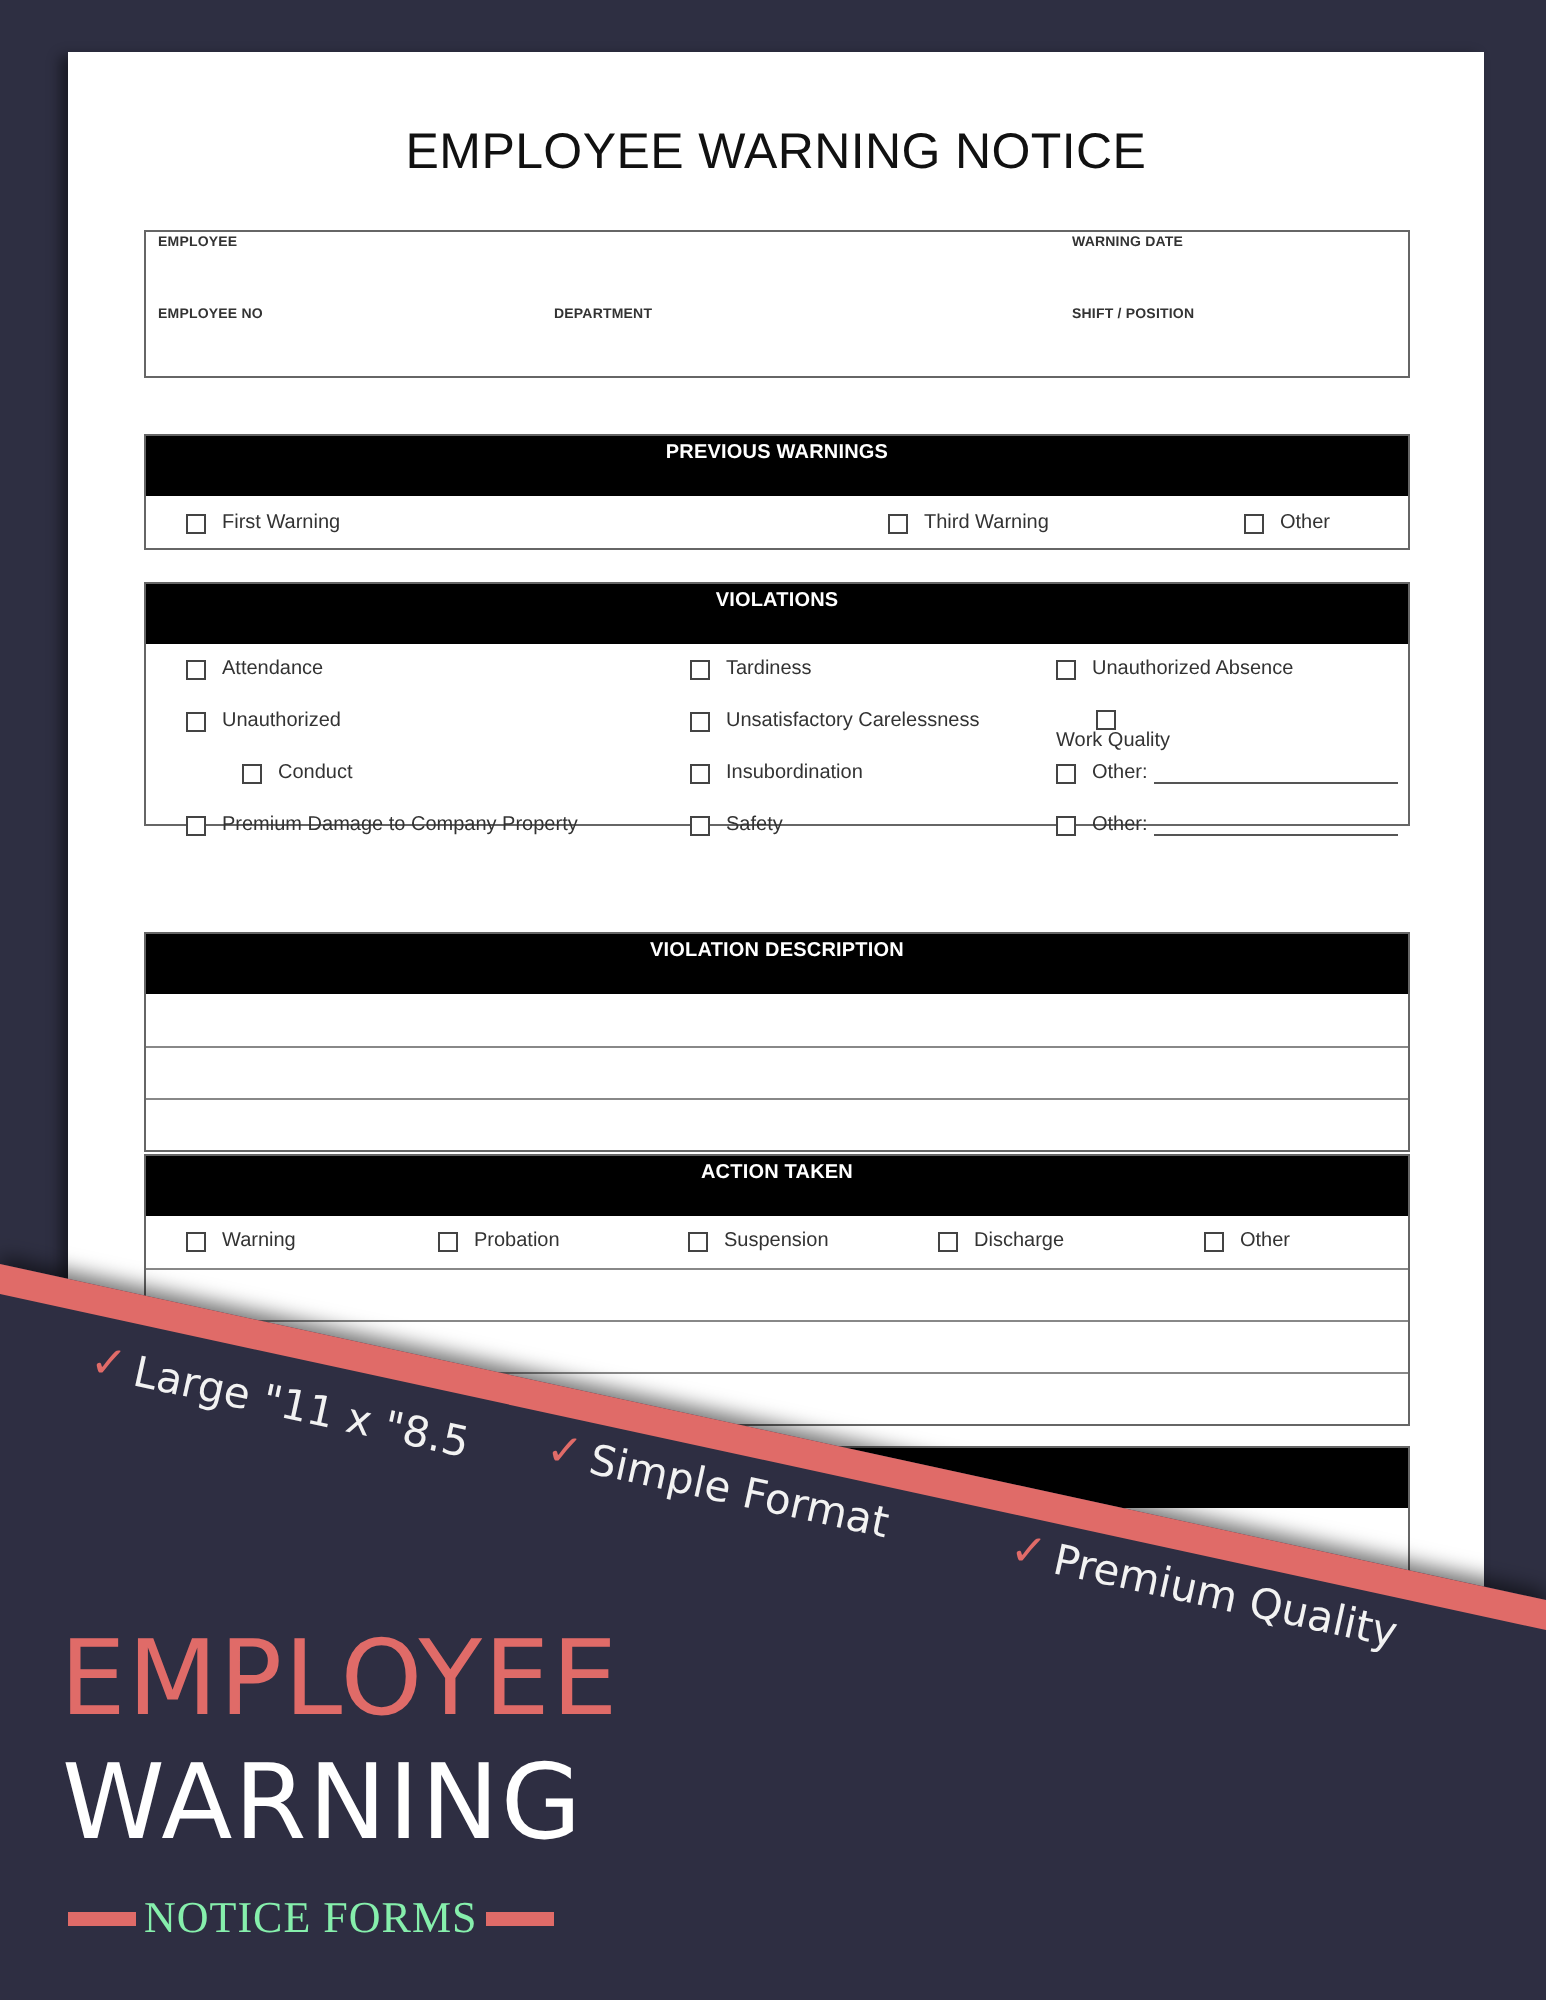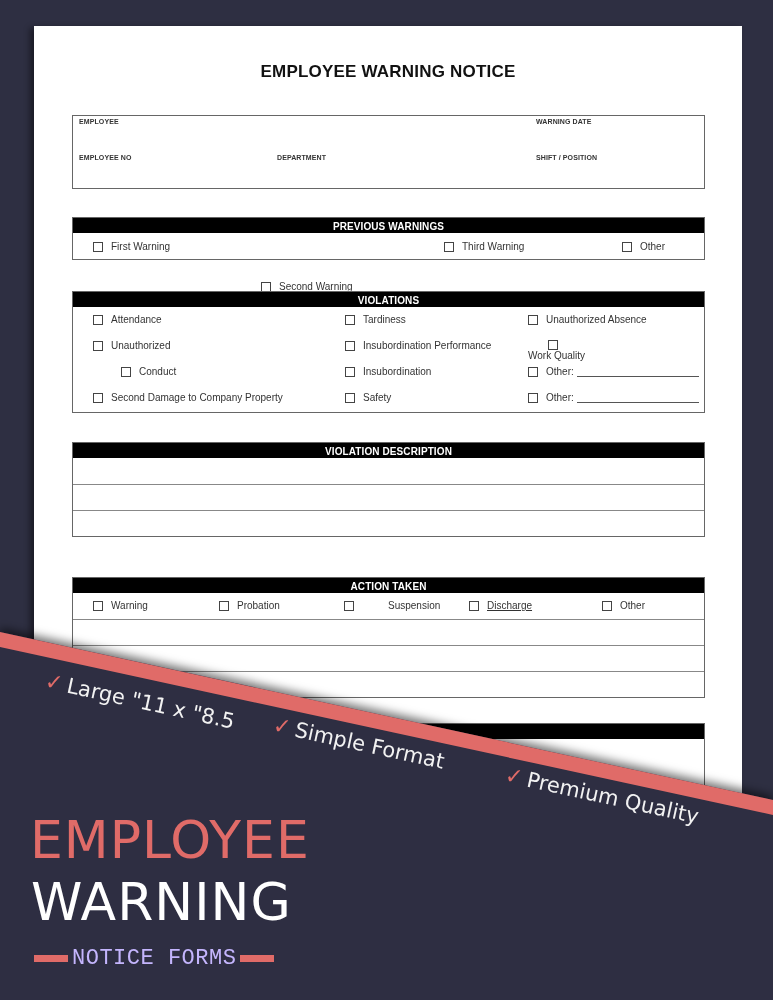--- a/index.html
+++ b/index.html
@@ -6,37 +6,37 @@
   html, body { width: 773px; height: 1000px; overflow: hidden; }
   body { background: #2e2f42; font-family: "Liberation Sans", sans-serif; position: relative; }
 
   .page {
     position: absolute; left: 34px; top: 26px; width: 708px; height: 900px;
     background: #ffffff;
     box-shadow: -4px 2px 6px rgba(0,0,0,0.45);
   }
   .form-title {
     position: absolute; left: 0; right: 0; top: 36px; text-align: center;
-    font-weight: bold; font-size: 17px; color: #111; letter-spacing: 0.2px;
+    font-weight: normal; font-size: 25px; color: #111; letter-spacing: 0.2px;
   }
 
   
   .hdr { position: absolute; left: 38px; top: 89px; width: 633px; height: 74px; border: 1px solid #666; }
   .hdr .cell { position: absolute; border-color: #666; border-style: solid; border-width: 0; }
   .hdr .lbl { font-size: 7px; font-weight: bold; color: #333; position: absolute; left: 6px; top: 2px; letter-spacing: 0.1px; }
   .c-emp { left: 0; top: 0; width: 457px; height: 36px; border-right-width: 1px; border-bottom-width: 1px; }
   .c-date { left: 457px; top: 0; width: 175px; height: 36px; border-bottom-width: 1px; }
   .c-no { left: 0; top: 36px; width: 198px; height: 36px; border-right-width: 1px; }
   .c-dept { left: 198px; top: 36px; width: 259px; height: 36px; border-right-width: 1px; }
   .c-shift { left: 457px; top: 36px; width: 175px; height: 36px; }
 
   .section { position: absolute; left: 38px; width: 633px; border: 1px solid #666; }
   .sec-head {
     background: #000; color: #fff; font-weight: bold; font-size: 10px; text-align: center;
-    height: 15px; line-height: 17px; letter-spacing: 0.1px;
+    height: 30px; line-height: 17px; letter-spacing: 0.1px;
   }
   .chk-row { position: relative; height: 26px; }
   .chk {
     position: absolute; display: flex; align-items: center; font-size: 10px; color: #333;
   }
   .box { width: 10px; height: 10px; border: 1.2px solid #444; margin-right: 8px; flex: none; background: #fff; }
   .blank-line { display: inline-block; width: 122px; border-bottom: 1px solid #555; height: 10px; margin-left: 3px; }
   .write-line { height: 26px; border-top: 1px solid #888; }
 
   
@@ -51,21 +51,21 @@
   .cover-title1 {
     position: absolute; left: 30px; top: 814px; font-family: "DejaVu Sans", sans-serif;
     font-size: 52px; color: #e06b68; letter-spacing: 1px; line-height: 1;
   }
   .cover-title2 {
     position: absolute; left: 31px; top: 876px; font-family: "DejaVu Sans", sans-serif;
     font-size: 52px; color: #ffffff; letter-spacing: 1px; line-height: 1;
   }
   .cover-sub {
     position: absolute; left: 34px; top: 946px; display: flex; align-items: center;
-    font-family: Liberation Mono, monospace; font-size: 22px; color: #c4b5fd; letter-spacing: 0.5px;
+    font-family: Liberation Serif, serif; font-size: 22px; color: #86efac; letter-spacing: 0.5px;
   }
   .dash { width: 34px; height: 7px; background: #e06b68; }
   .cover-sub span.t { margin: 0 4px; }
 </style>
 </head>
 <body>
 
 <div class="page">
   <div class="form-title">EMPLOYEE WARNING NOTICE</div>
 
@@ -125,21 +125,21 @@
           <span class="box"></span>
           <span>Unauthorized Absence</span>
         </div>
 
       <div class="chk" style="left:20px;top:33px;">
           <span class="box"></span>
           <span>Unauthorized</span>
         </div>
       <div class="chk" style="left:272px;top:33px;">
           <span class="box"></span>
-          <span>Insubordination Performance</span>
+          <span>Unsatisfactory Carelessness</span>
         </div>
       <div class="chk" style="left:455px;top:33px;flex-direction:column;">
           <span class="box"></span>
           <span>Work Quality</span>
         </div>
 
       <div class="chk" style="left:20px;top:59px;padding-left:28px;">
           <span class="box"></span>
           <span>Conduct</span>
         </div>
@@ -148,57 +148,57 @@
           <span>Insubordination</span>
         </div>
       <div class="chk" style="left:455px;top:59px;">
           <span class="box"></span>
           <span>Other:</span>
           <span class="blank-line"></span>
         </div>
 
       <div class="chk" style="left:20px;top:85px;">
           <span class="box"></span>
-          <span>Second Damage to Company Property</span>
+          <span>Premium Damage to Company Property</span>
         </div>
       <div class="chk" style="left:272px;top:85px;">
           <span class="box"></span>
           <span>Safety</span>
         </div>
       <div class="chk" style="left:455px;top:85px;">
           <span class="box"></span>
           <span>Other:</span>
           <span class="blank-line"></span>
         </div>
     </div>
   </div>
 
-  <div class="section" style="top:416px;">
+  <div class="section" style="top:440px;">
     <div class="sec-head">VIOLATION DESCRIPTION</div>
     <div class="write-line" style="border-top:none;"></div>
     <div class="write-line"></div>
     <div class="write-line"></div>
   </div>
 
   <div class="section" style="top:551px;">
     <div class="sec-head">ACTION TAKEN</div>
     <div class="chk-row">
       <div class="chk" style="left:20px;top:7px;">
           <span class="box"></span>
           <span>Warning</span>
         </div>
       <div class="chk" style="left:146px;top:7px;">
           <span class="box"></span>
           <span>Probation</span>
         </div>
-      <div class="chk" style="left:271px;top:7px;gap:26px;">
+      <div class="chk" style="left:271px;top:7px;">
           <span class="box"></span>
           <span>Suspension</span>
         </div>
-      <div class="chk" style="left:396px;top:7px;text-decoration:underline;">
+      <div class="chk" style="left:396px;top:7px;">
           <span class="box"></span>
           <span>Discharge</span>
         </div>
       <div class="chk" style="left:529px;top:7px;">
           <span class="box"></span>
           <span>Other</span>
         </div>
     </div>
     <div class="write-line"></div>
     <div class="write-line"></div>

